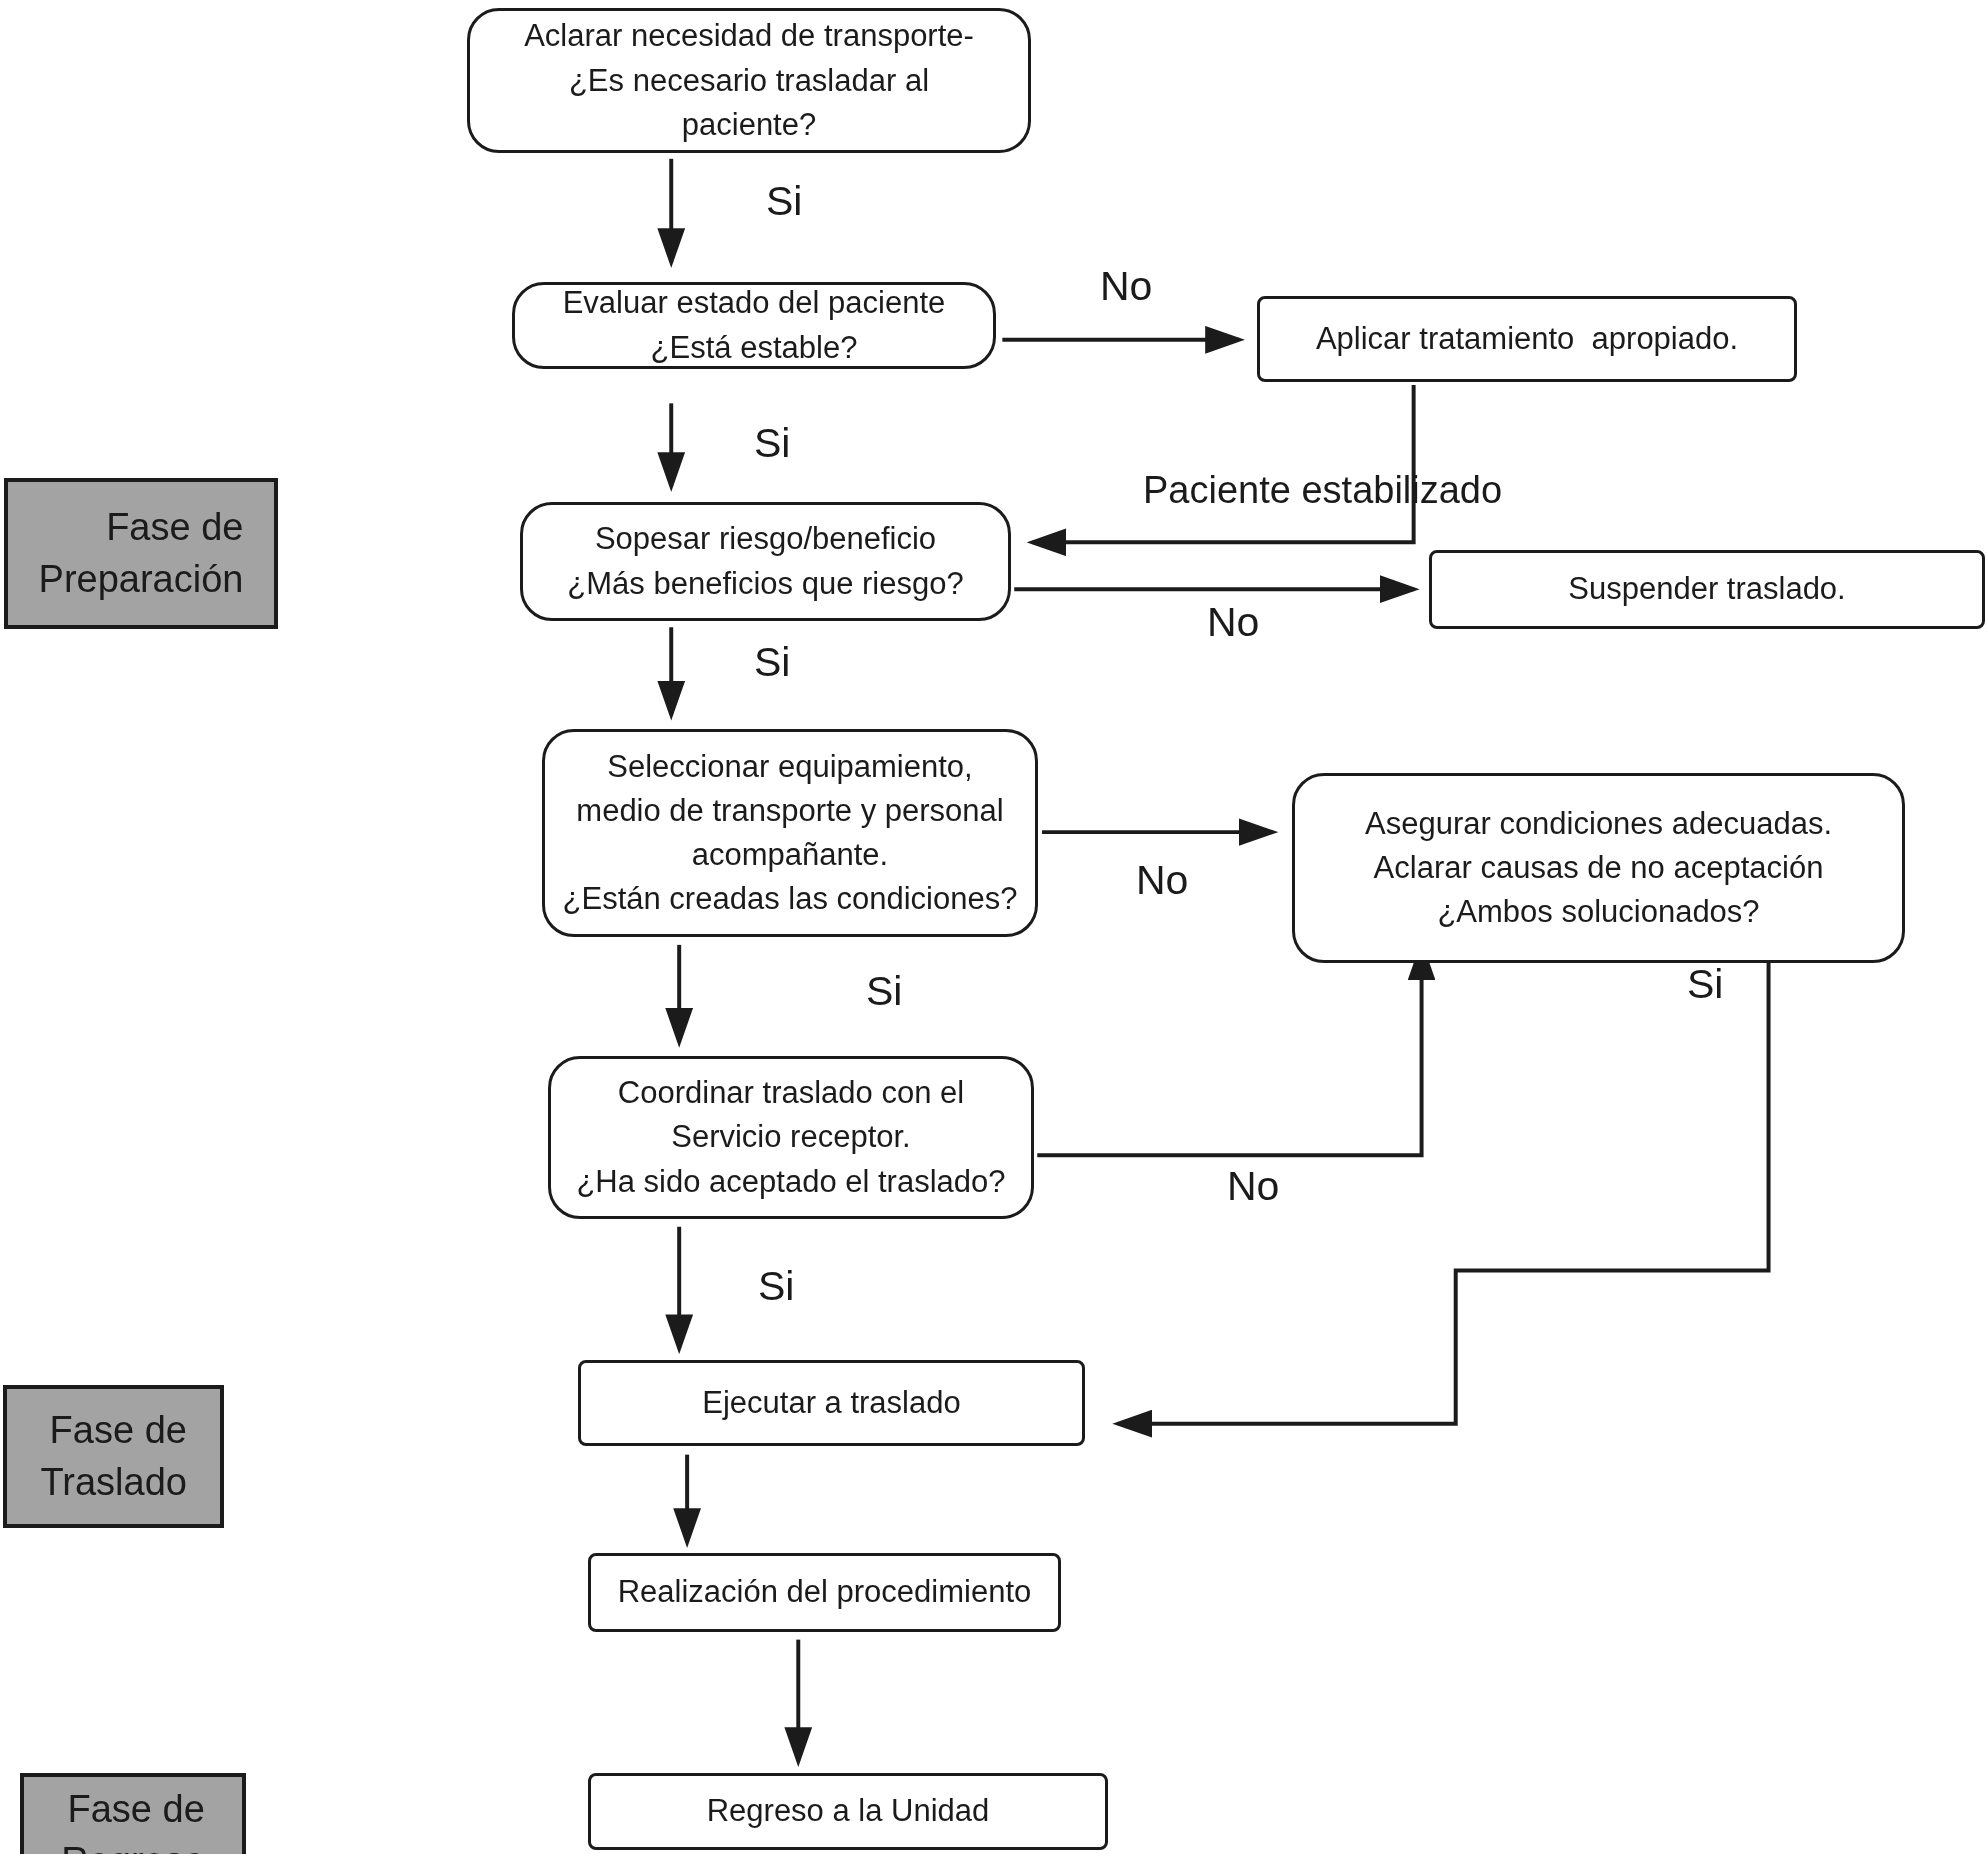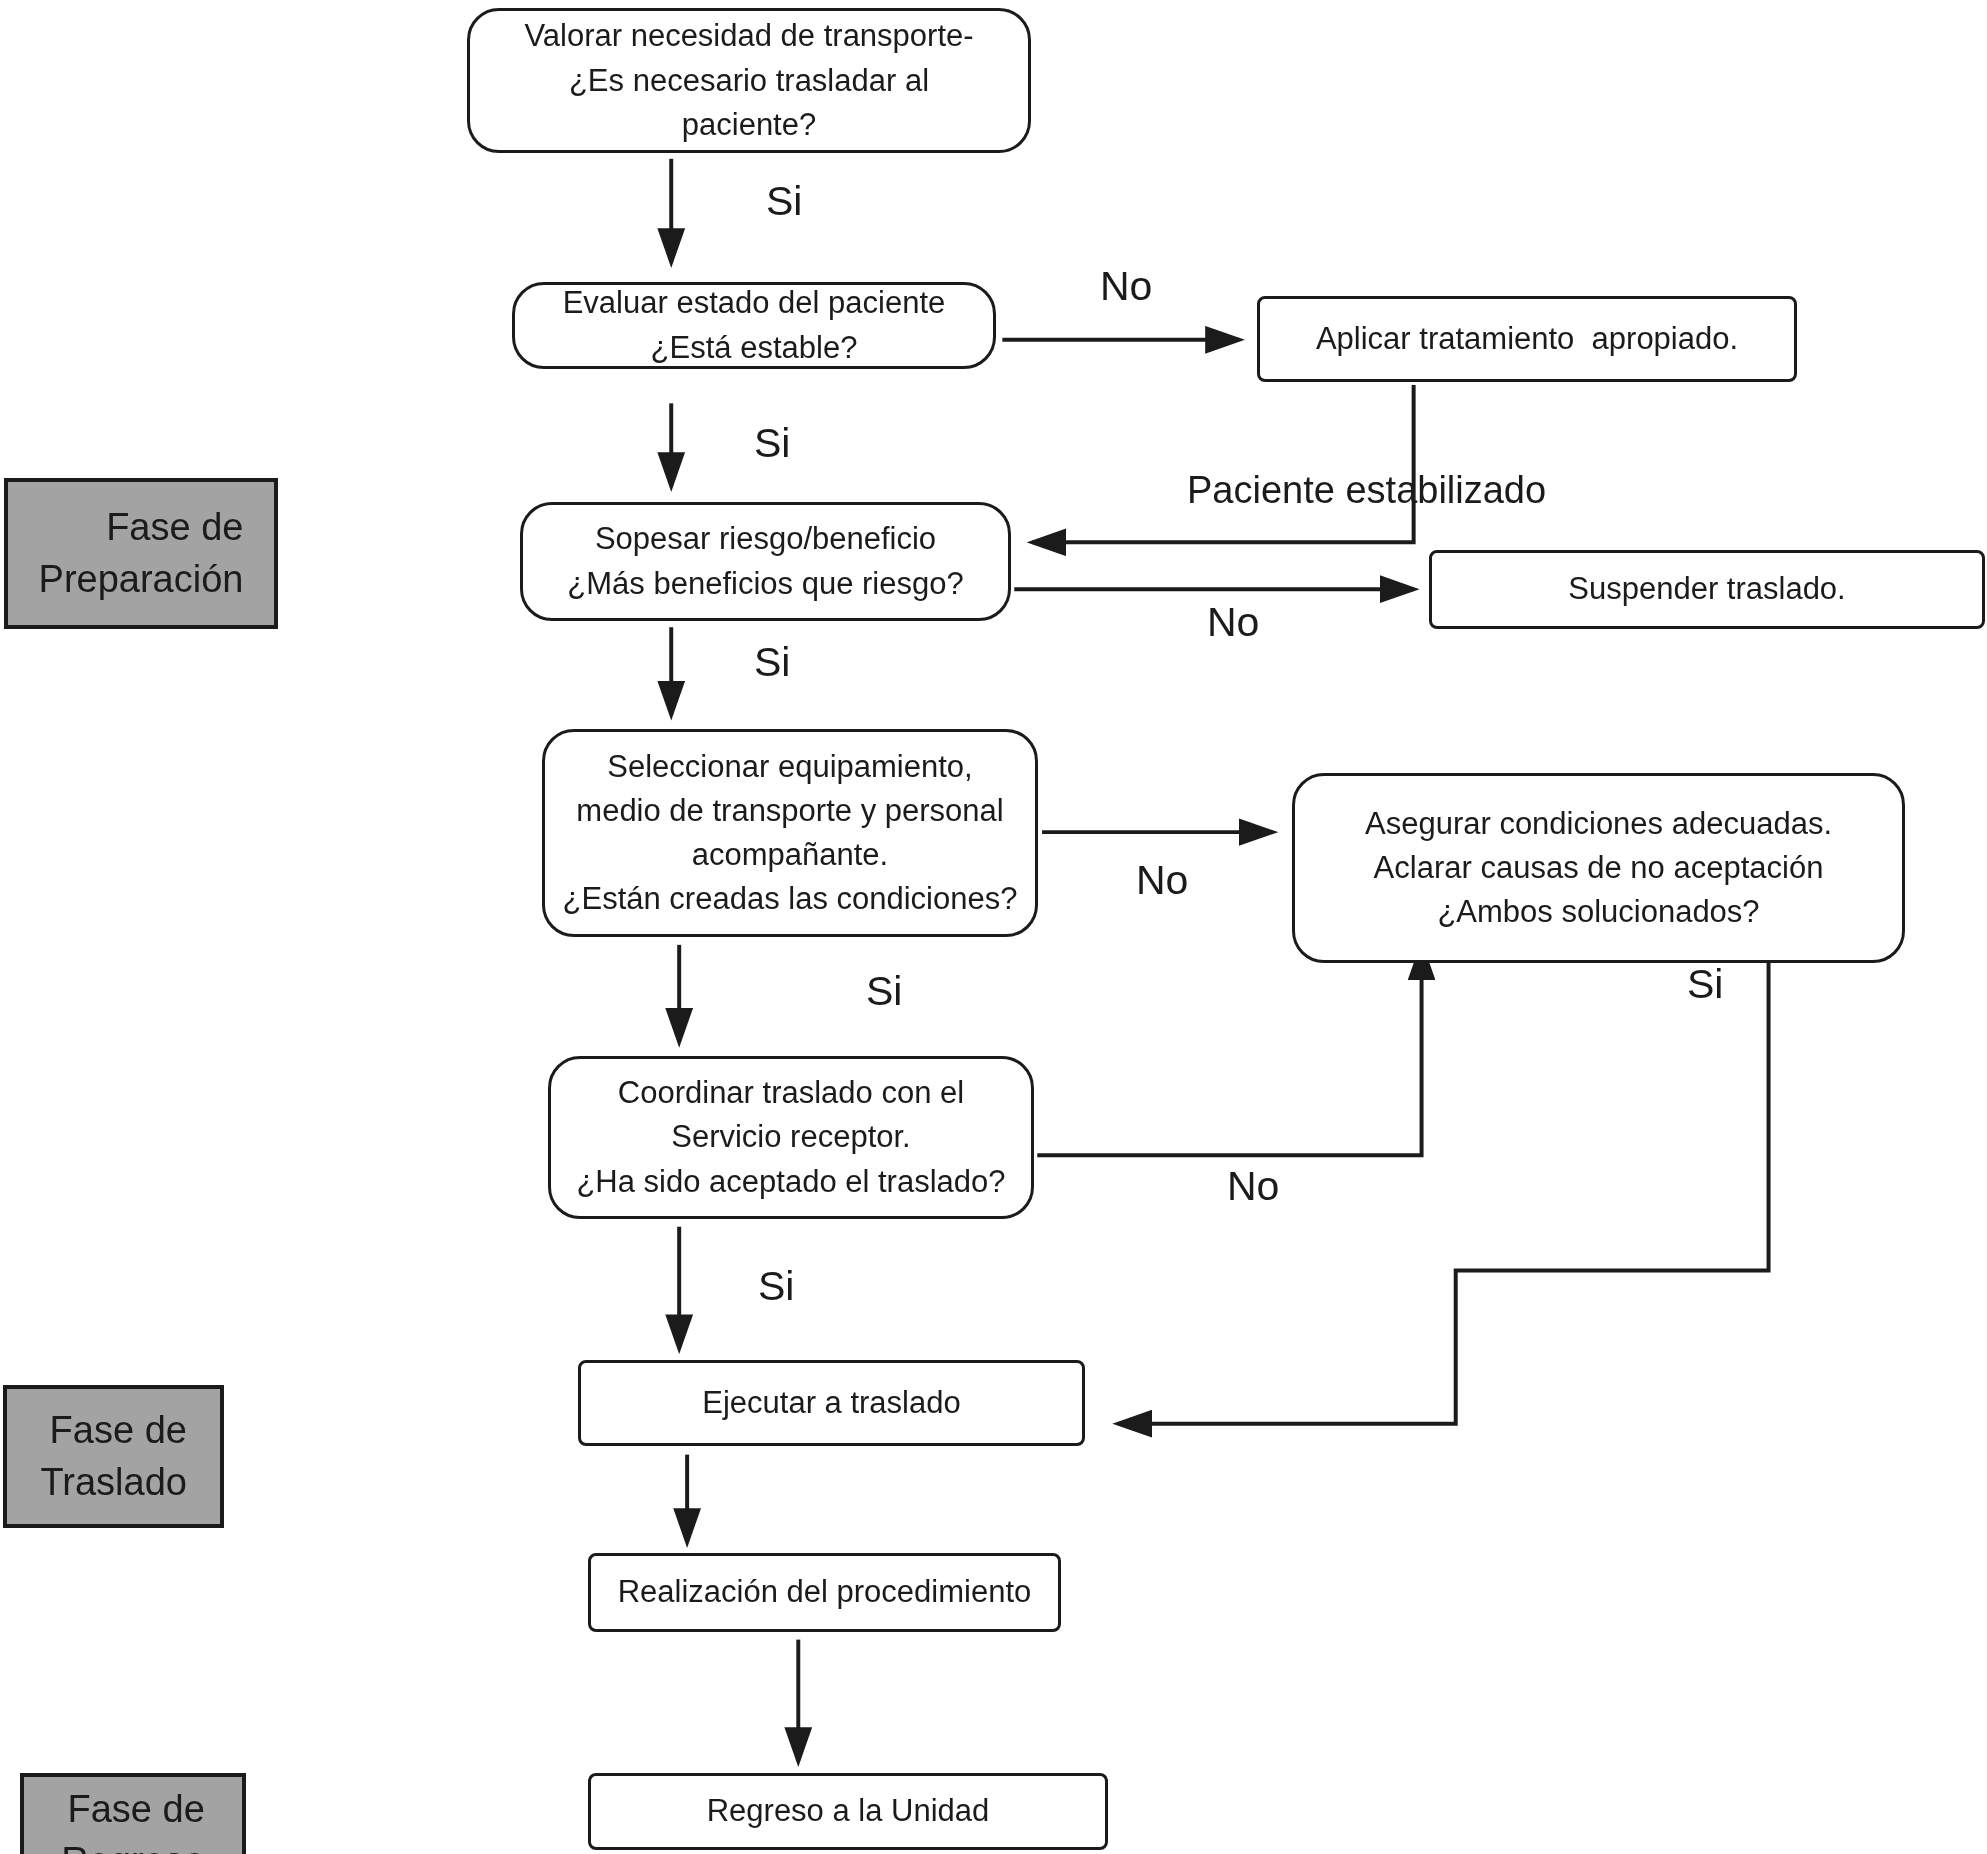--- a/index.html
+++ b/index.html
@@ -79,21 +79,21 @@
     <path d="M845 790 L845 900" marker-end="url(#ah)"></path>
     <path d="M1312 1048 L1602 1048" marker-end="url(#ah)"></path>
     <path d="M855 1190 L855 1312" marker-end="url(#ah)"></path>
     <path d="M1306 1455 L1790 1455 L1790 1192" marker-end="url(#ah)"></path>
     <path d="M855 1545 L855 1698" marker-end="url(#ah)"></path>
     <path d="M2227 1183 L2227 1600 L1833 1600 L1833 1793 L1408 1793" marker-end="url(#ah)"></path>
     <path d="M865 1832 L865 1942" marker-end="url(#ah)"></path>
     <path d="M1005 2065 L1005 2218" marker-end="url(#ah)"></path>
   </svg>
 
-  <div class="node" style="left:467px; top:8px; width:564px; height:145px;">Valorar necesidad de transporte-
+  <div class="node" style="left:467px; top:8px; width:564px; height:145px;">Aclarar necesidad de transporte-
 ¿Es necesario trasladar al
 paciente?</div>
 
   <div class="node" style="left:512px; top:282px; width:484px; height:87px;">Evaluar estado del paciente
 ¿Está estable?</div>
 
   <div class="node slim" style="left:1257px; top:296px; width:540px; height:86px;">Aplicar tratamiento  apropiado.</div>
 
   <div class="node" style="left:520px; top:502px; width:491px; height:119px;">Sopesar riesgo/beneficio
 ¿Más beneficios que riesgo?</div>
@@ -127,21 +127,21 @@
 
   <div class="phase" style="left:20px; top:1725px; width:226px; height:125px;">Fase de
 Regreso</div>
 
   <div class="elabel" style="left:766px; top:179px;">Si</div>
 
   <div class="elabel" style="left:1100px; top:264px;">No</div>
 
   <div class="elabel" style="left:754px; top:421px;">Si</div>
 
-  <div class="elabel small" style="left:1143px; top:470px;margin-left:44px;">Paciente estabilizado</div>
+  <div class="elabel small" style="left:1143px; top:470px;">Paciente estabilizado</div>
 
   <div class="elabel" style="left:1207px; top:600px;">No</div>
 
   <div class="elabel" style="left:754px; top:640px;">Si</div>
 
   <div class="elabel" style="left:1136px; top:858px;">No</div>
 
   <div class="elabel" style="left:866px; top:969px;">Si</div>
 
   <div class="elabel" style="left:1227px; top:1164px;">No</div>

